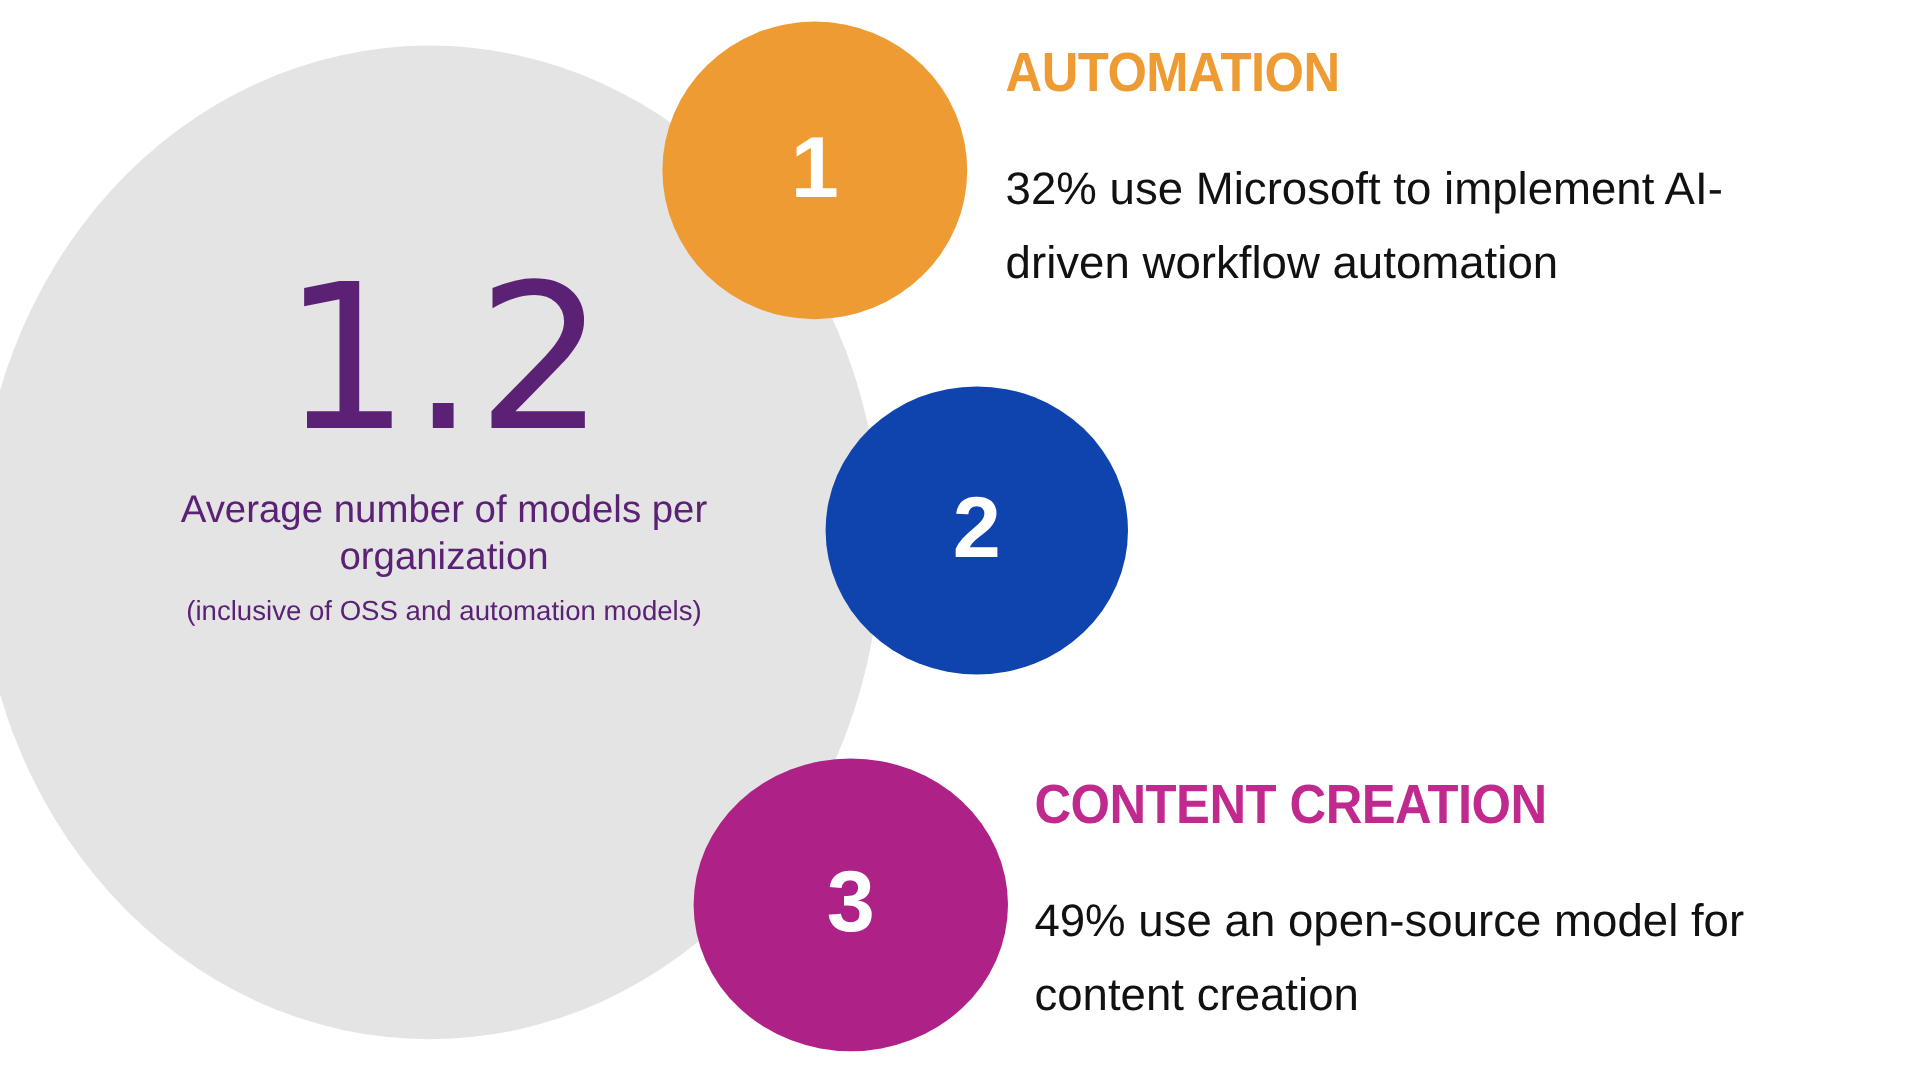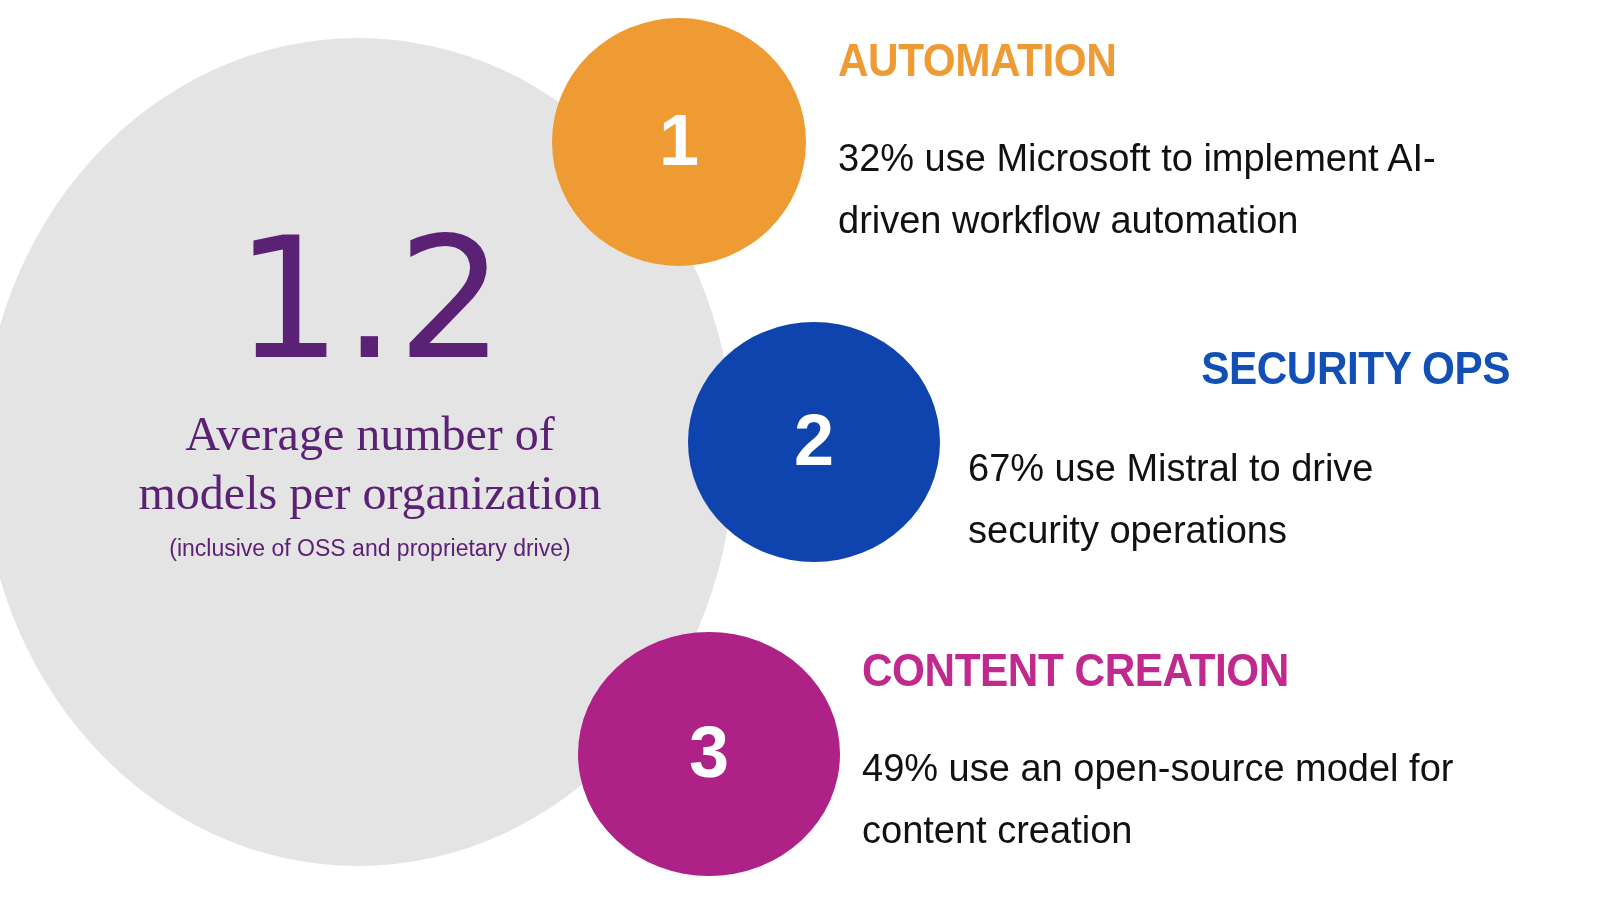--- a/index.html
+++ b/index.html
@@ -39,22 +39,22 @@
   .stat-number {
     font-family: "DejaVu Sans", sans-serif;
     font-size: 168px;
     line-height: 1.0;
     font-weight: 400;
     letter-spacing: 1px;
     color: #5b2175;
   }
   .stat-label {
     margin-top: 22px;
-    font-family: Liberation Serif, serif;
-    font-size: 48px;
+    font-family: Liberation Sans, sans-serif;
+    font-size: 32px;
     line-height: 1.22;
     font-weight: 400;
     color: #5b2175;
   }
   .stat-sub {
     margin-top: 12px;
     font-family: "Liberation Sans", sans-serif;
     font-size: 23px;
     line-height: 1.22;
     font-weight: 400;
@@ -117,41 +117,37 @@
 </head>
 <body>
 
 <div id="infographic">
 
   <div class="grey-blob"></div>
 
   <div class="stat-wrap">
     <div class="stat-number">1.2</div>
     <div class="stat-label">Average number of models per organization</div>
-    <div class="stat-sub">(inclusive of OSS and proprietary drive)</div>
+    <div class="stat-sub">(inclusive of OSS and automation models)</div>
   </div>
 
   <div class="num-circle circle-1">
     <span>1</span>
   </div>
   <div class="num-circle circle-2">
     <span>2</span>
   </div>
   <div class="num-circle circle-3">
     <span>3</span>
   </div>
 
   <div class="item item-1">
     <div class="item-heading">AUTOMATION</div>
     <div class="item-body">32% use Microsoft to implement AI-driven workflow automation</div>
   </div>
 
-  <div class="item item-2">
-    <div class="item-heading">SECURITY OPS</div>
-    <div class="item-body">67% use Mistral to drive security operations</div>
-  </div>
 
   <div class="item item-3">
     <div class="item-heading">CONTENT CREATION</div>
     <div class="item-body">49% use an open-source model for content creation</div>
   </div>
 
 </div>
 
 </body></html>

